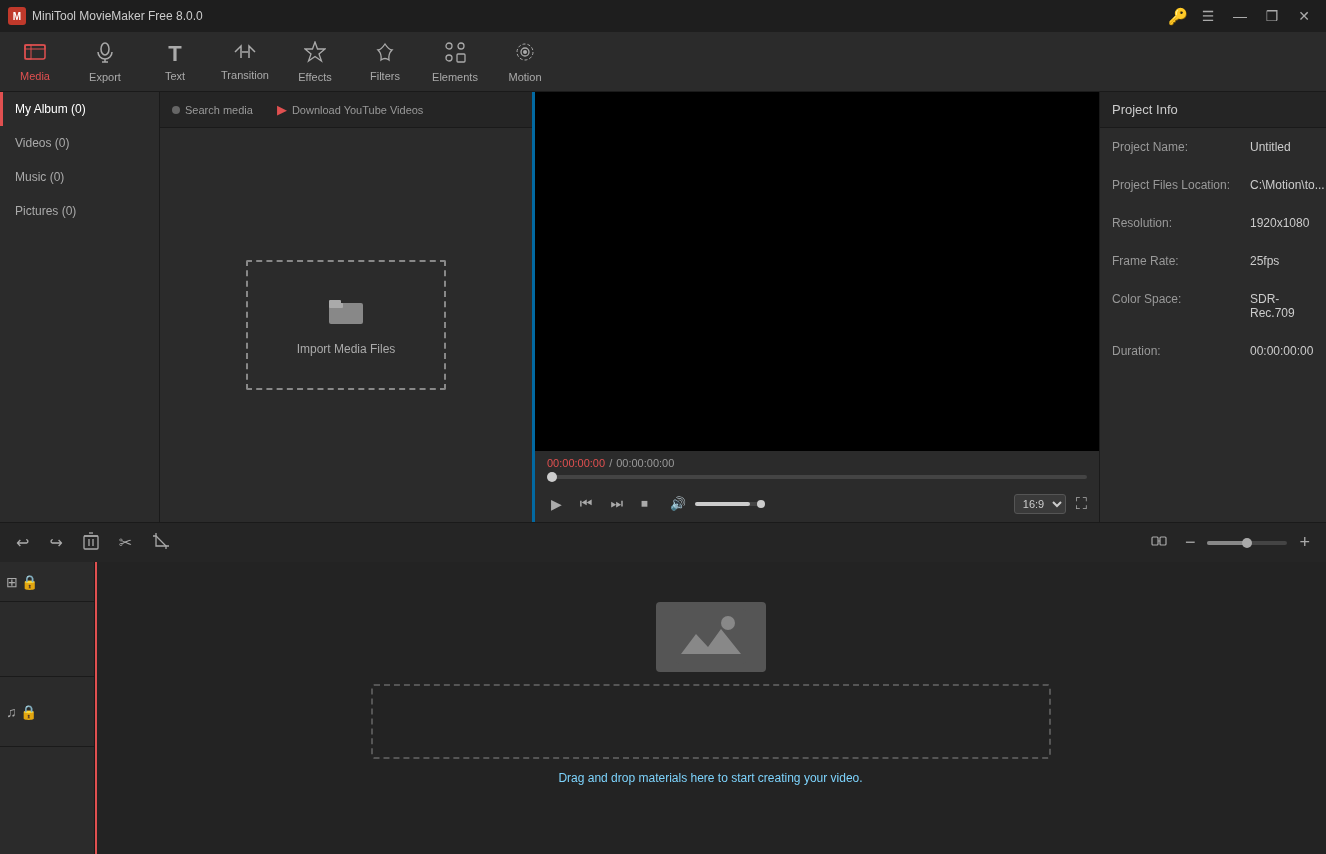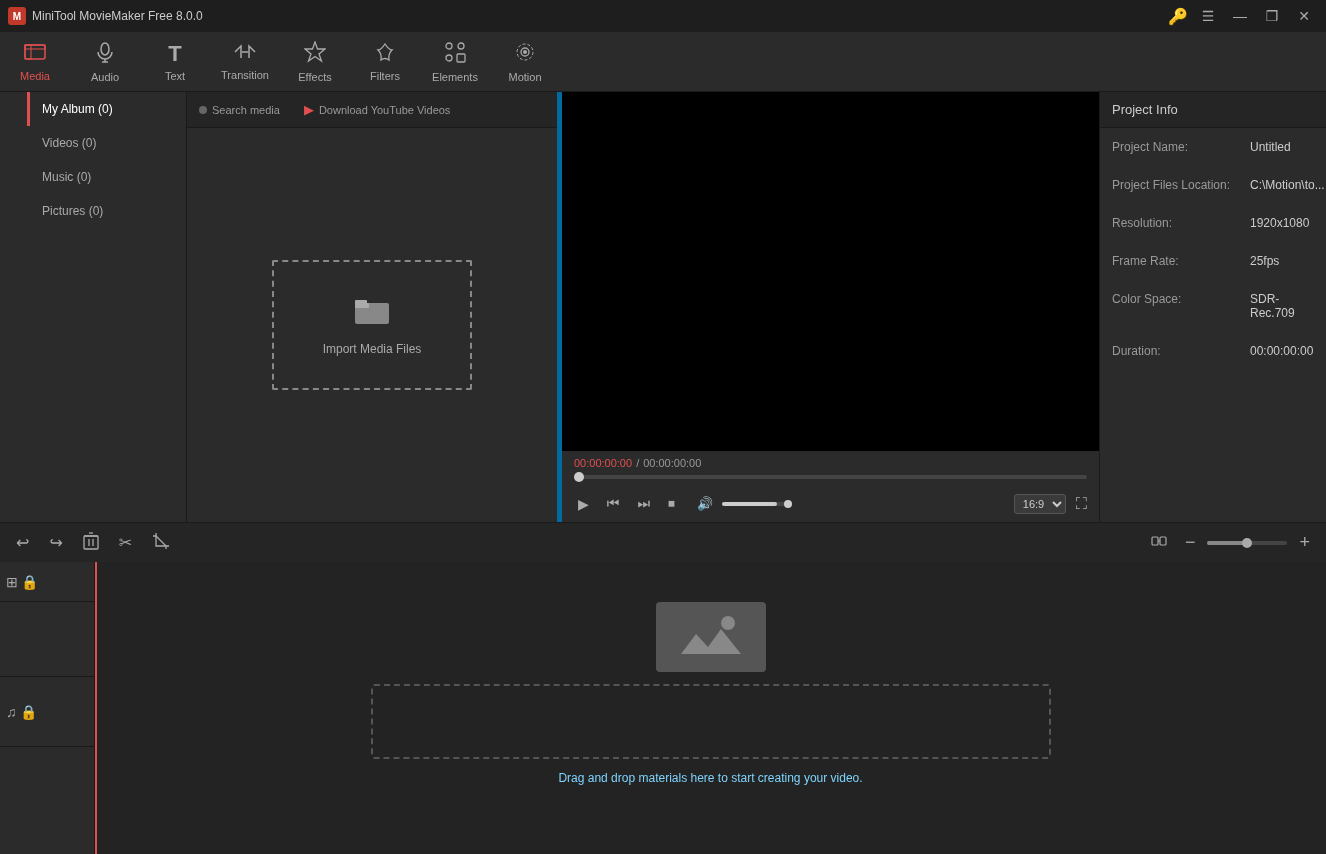--- a/index.html
+++ b/index.html
@@ -58,21 +58,21 @@
       color: #aaa;
       font-size: 12px;
       border-left: 3px solid transparent;
     }
     .left-nav-item.active { border-left: 3px solid #e05050; color: #fff; }
 
     
     #media-panel {
       width: 375px;
       background: #2b2b2b;
-      border-right: 5px solid #0369a1;
+      border-right: 3px solid #0369a1;
       display: flex;
       flex-direction: column;
     }
     #media-tabs {
       display: flex;
       align-items: center;
       height: 36px;
       border-bottom: 1px solid #1a1a1a;
       background: #252525;
     }
@@ -291,21 +291,20 @@
       align-items: center;
       justify-content: center;
       margin-top: -30px;
     }
     .drop-text { color: #7dd3fc; font-size: 12px; }
 
     
     #content-area {
       display: flex;
       height: 430px;
-      margin-left: 27px;
     }
   </style>
 </head>
 <body>
 
 <div id="titlebar">
   <div class="app-icon">M</div>
   <span class="app-title">MiniTool MovieMaker Free 8.0.0</span>
   <span class="key-icon">🔑</span>
   <div class="win-controls">
@@ -329,21 +328,21 @@
   </div>
   <div class="toolbar-item">
     <span class="t-icon">
       <svg width="20" height="22" viewBox="0 0 20 22" fill="none">
         <ellipse cx="10" cy="8" rx="4" ry="6" stroke="#aaa" stroke-width="1.5" fill="none"></ellipse>
         <path d="M3 11c0 3.9 3.1 7 7 7s7-3.1 7-7" stroke="#aaa" stroke-width="1.5" fill="none"></path>
         <line x1="10" y1="18" x2="10" y2="21" stroke="#aaa" stroke-width="1.5"></line>
         <line x1="7" y1="21" x2="13" y2="21" stroke="#aaa" stroke-width="1.5"></line>
       </svg>
     </span>
-    <span>Audio</span>
+    <span>Export</span>
   </div>
   <div class="toolbar-item">
     <span class="t-icon" style="font-size:22px;font-weight:bold;color:#aaa;">T</span>
     <span>Text</span>
   </div>
   <div class="toolbar-item">
     <span class="t-icon">
       <svg width="22" height="18" viewBox="0 0 22 18" fill="none">
         <polyline points="1,9 7,3 7,15" stroke="#aaa" stroke-width="1.5" fill="none"></polyline>
         <polyline points="21,9 15,3 15,15" stroke="#aaa" stroke-width="1.5" fill="none"></polyline>

